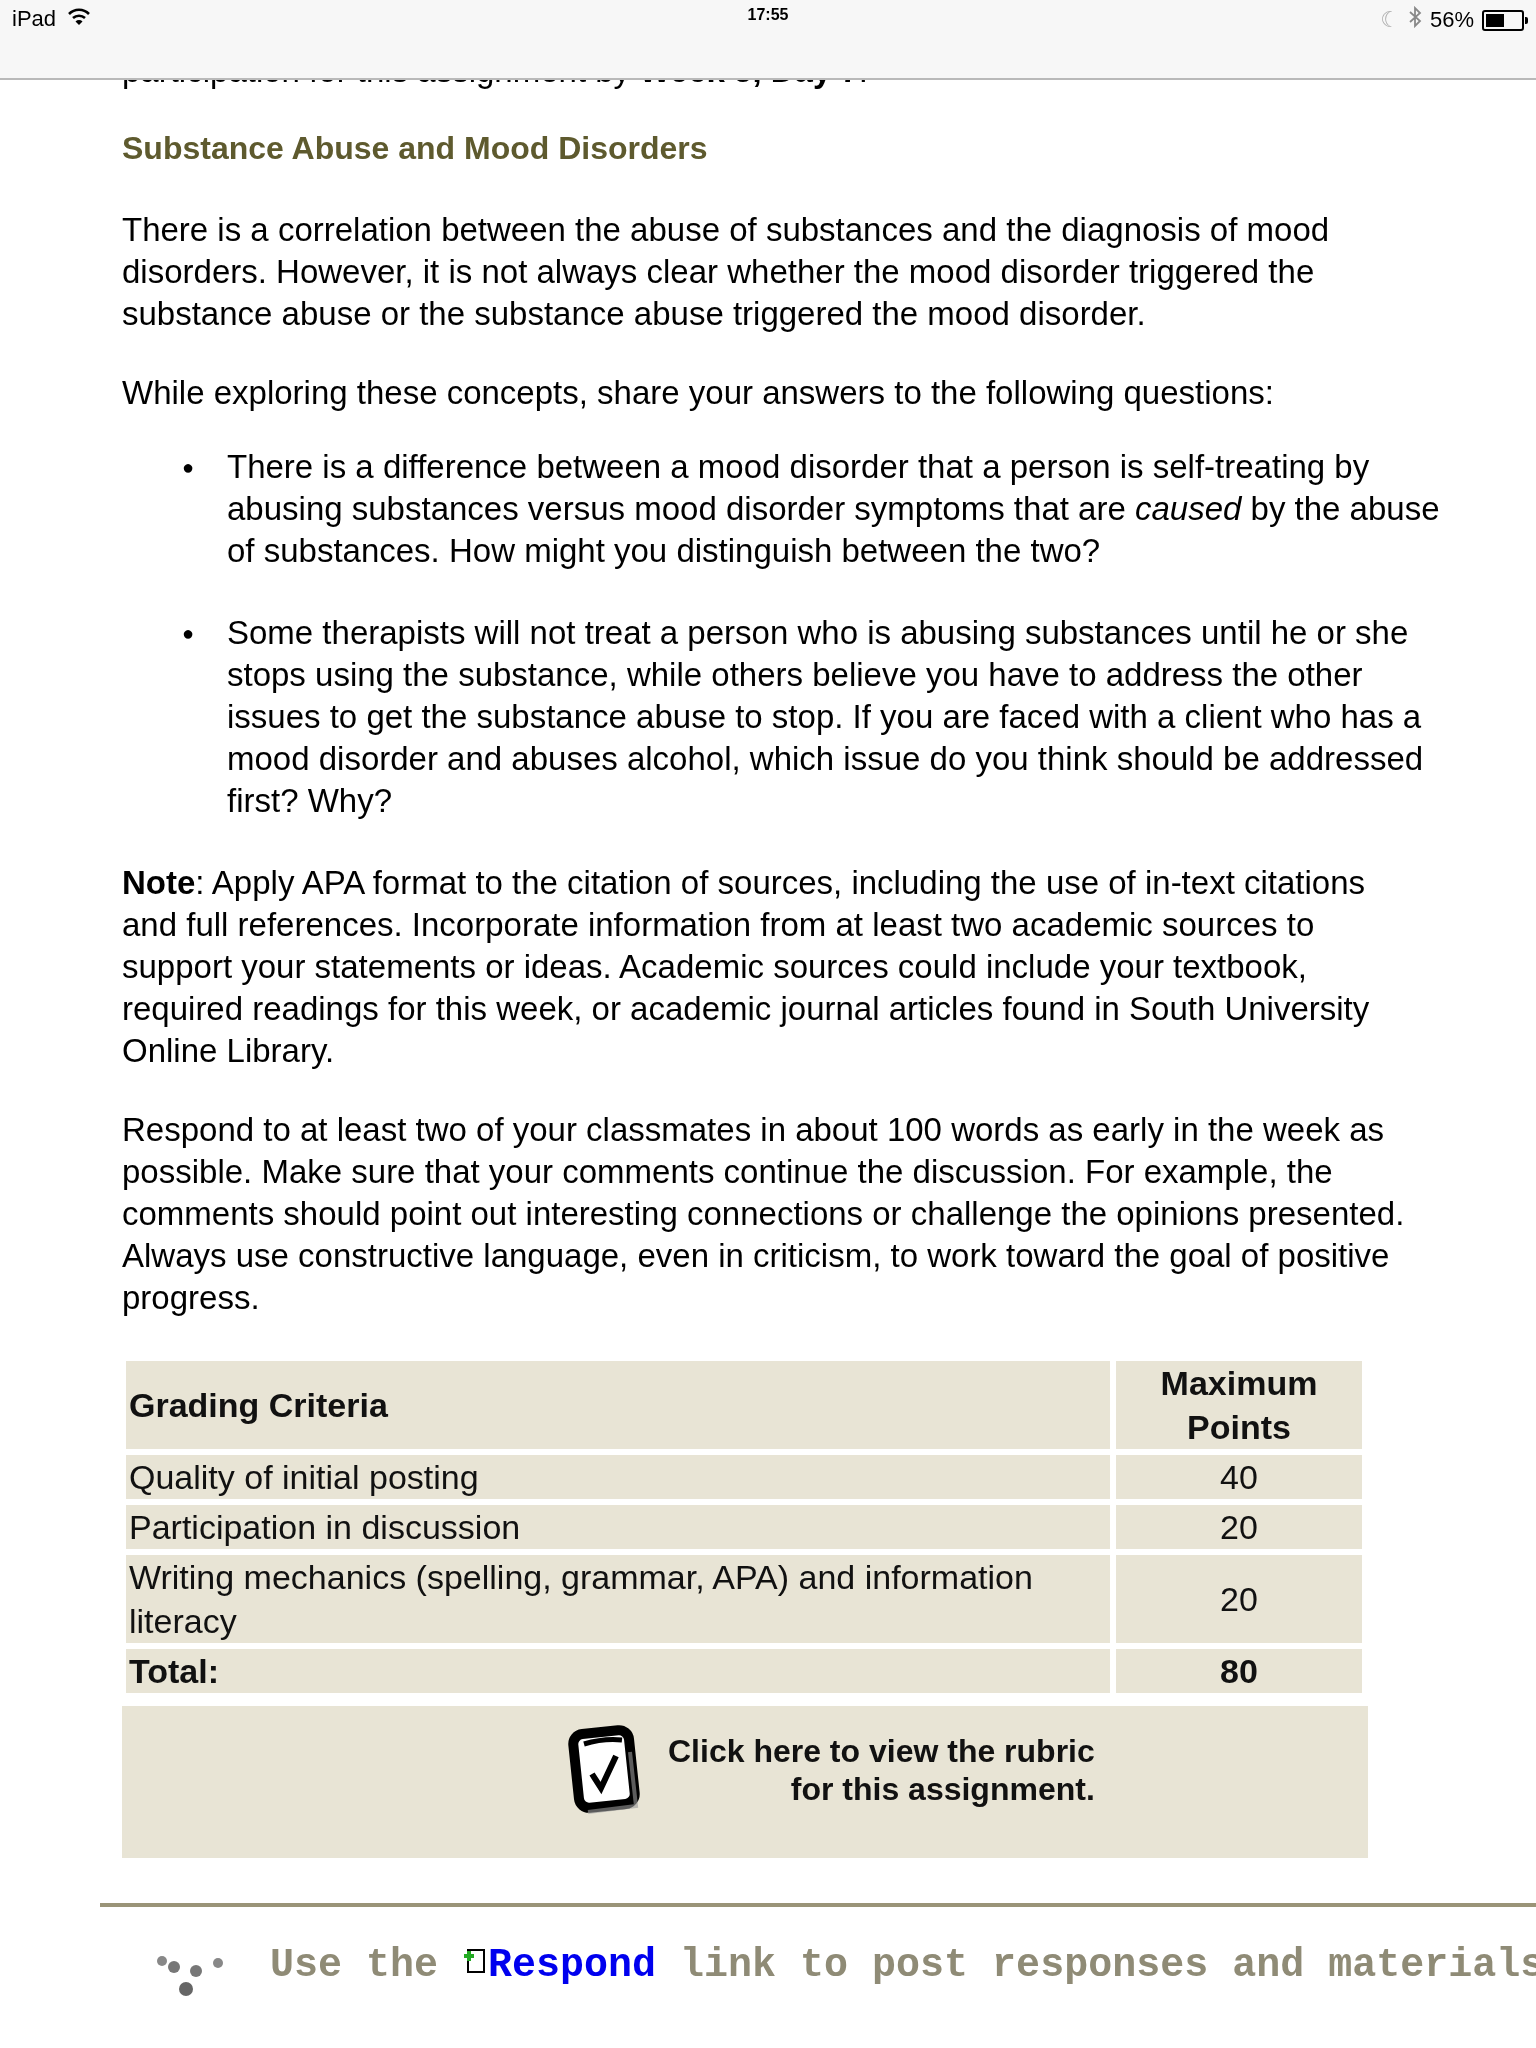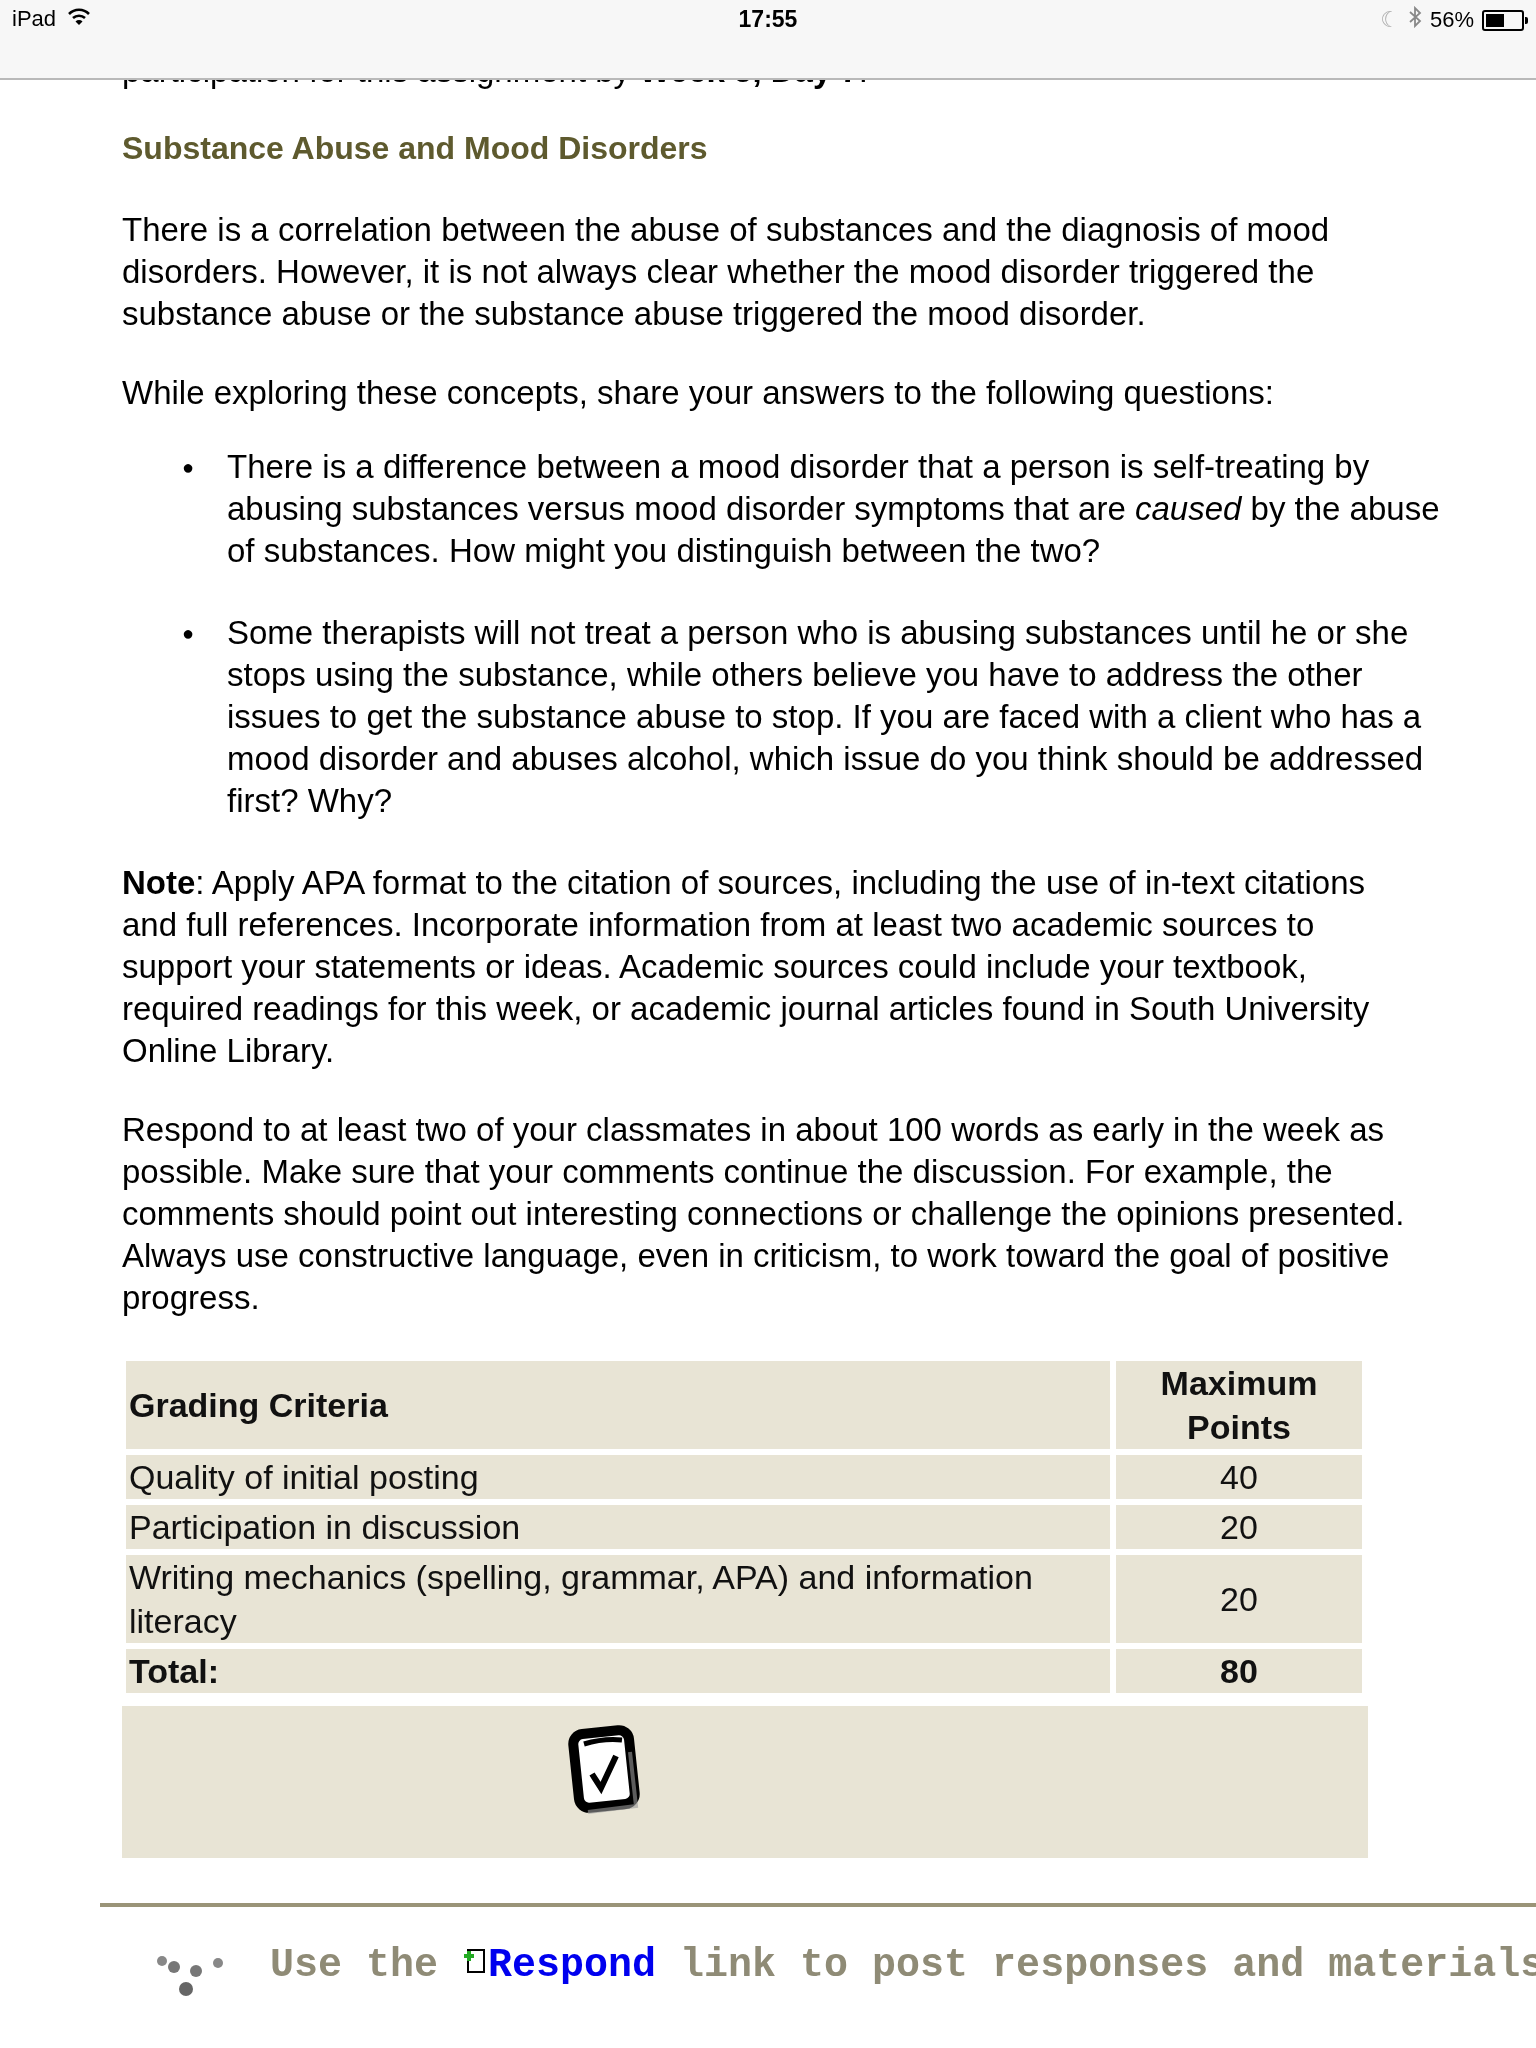--- a/index.html
+++ b/index.html
@@ -1,21 +1,21 @@
 <!DOCTYPE html>
 <html><head>
 <meta charset="utf-8">
 <style>
   html, body { margin:0; padding:0; }
   body { width:1536px; height:2048px; background:#ffffff; position:relative; overflow:hidden; font-family:"Liberation Sans", sans-serif; color:#000; }
 
   
   .topbar { position:absolute; left:0; top:0; width:1536px; height:78px; background:#f7f7f7; border-bottom:2px solid #b9b9b9; z-index:5; }
   .sb-left { position:absolute; left:12px; top:6px; font-size:22px; display:flex; align-items:center; gap:12px; }
-  .sb-center { position:absolute; left:0; width:1536px; top:6px; text-align:center; font-size:23px; font-weight:bold; }
+  .sb-center { position:absolute; left:0; width:1536px; top:6px; text-align:center; font-size:16px; font-weight:bold; }
   .sb-right { position:absolute; right:12px; top:6px; font-size:22px; display:flex; align-items:center; gap:8px; }
   .url { position:absolute; left:0; width:1536px; top:42px; text-align:center; font-size:21px; color:#111; }
   .battery { width:38px; height:17px; border:2px solid #000; border-radius:3px; position:relative; display:inline-block; }
   .battery .fill { position:absolute; left:2px; top:2px; bottom:2px; background:#000; }
   .battery::after { content:""; position:absolute; right:-6px; top:5px; width:3px; height:7px; background:#000; border-radius:0 2px 2px 0; }
   .moon { color:#b0b0b0; font-size:22px; }
   .bt { color:#888; font-size:22px; }
 
   
   .cutoff { position:absolute; left:122px; top:52px; font-size:33px; z-index:1; white-space:nowrap; }
@@ -120,20 +120,24 @@
 <div class="rubric-box"></div>
 <a class="rubric-link" href="#">
   <span>
     <svg width="72" height="92" viewBox="0 0 72 92">
       <rect x="8" y="10" width="56" height="74" rx="10" fill="#fff" stroke="#000" stroke-width="10" transform="rotate(-6 36 47)"></rect>
       <path d="M16 22 Q36 16 54 18" stroke="#000" stroke-width="5" fill="none"></path>
       <path d="M24 52 L33 66 L48 34" stroke="#000" stroke-width="6" fill="none"></path>
       <path d="M62 30 L68 84 L20 90" stroke="#999" stroke-width="4" fill="none" opacity="0.6"></path>
     </svg>
   </span>
+  <span class="txt">
+    <span>Click here to view the rubric</span><br>
+    <span>for this assignment.</span>
+  </span>
 </a>
 
 <div class="divider"></div>
 
 <div class="respond-row">
   <span class="dots">
     <svg width="80" height="46" viewBox="0 0 80 46">
       <circle cx="10" cy="6" r="5" fill="#888"></circle>
       <circle cx="22" cy="12" r="6" fill="#777"></circle>
       <circle cx="44" cy="16" r="6" fill="#777"></circle>

